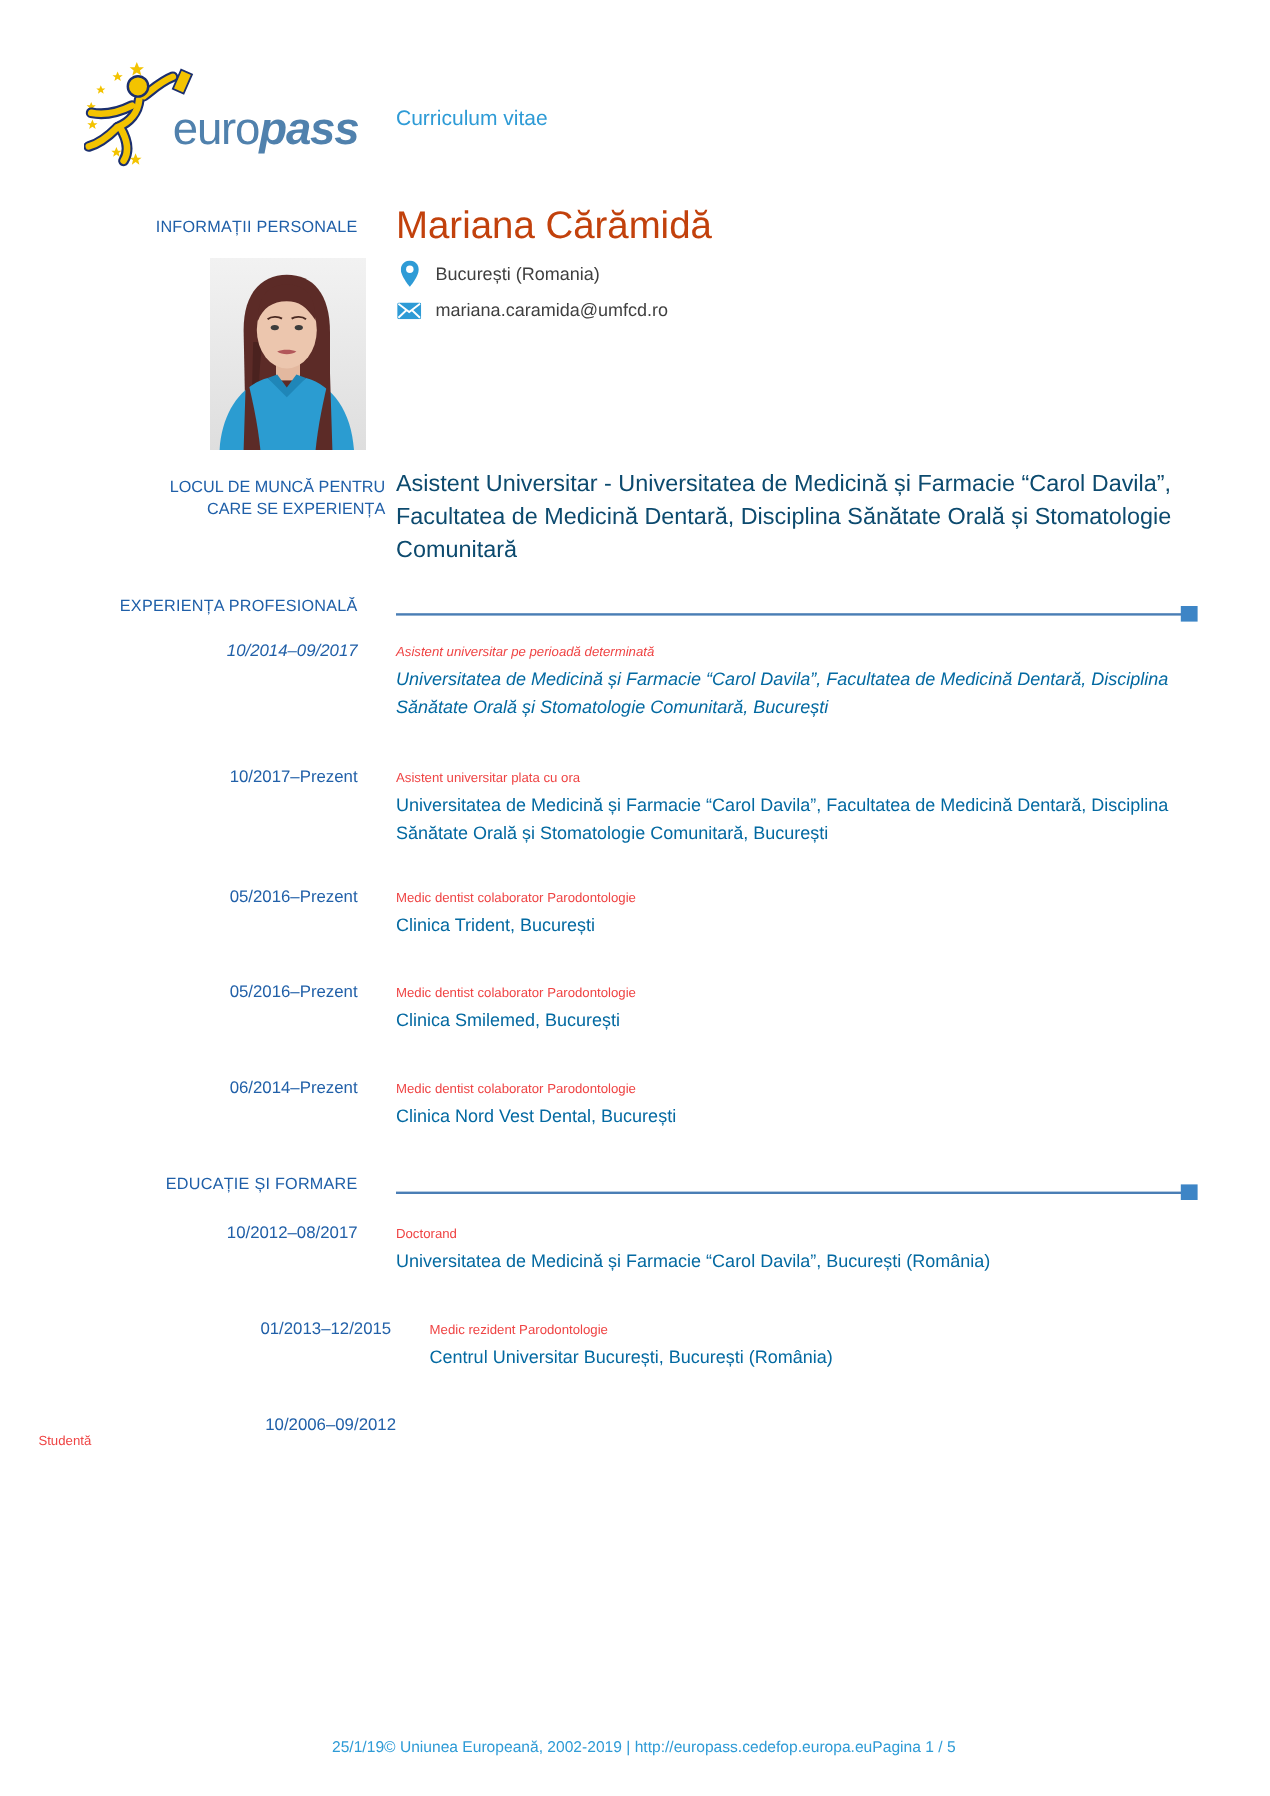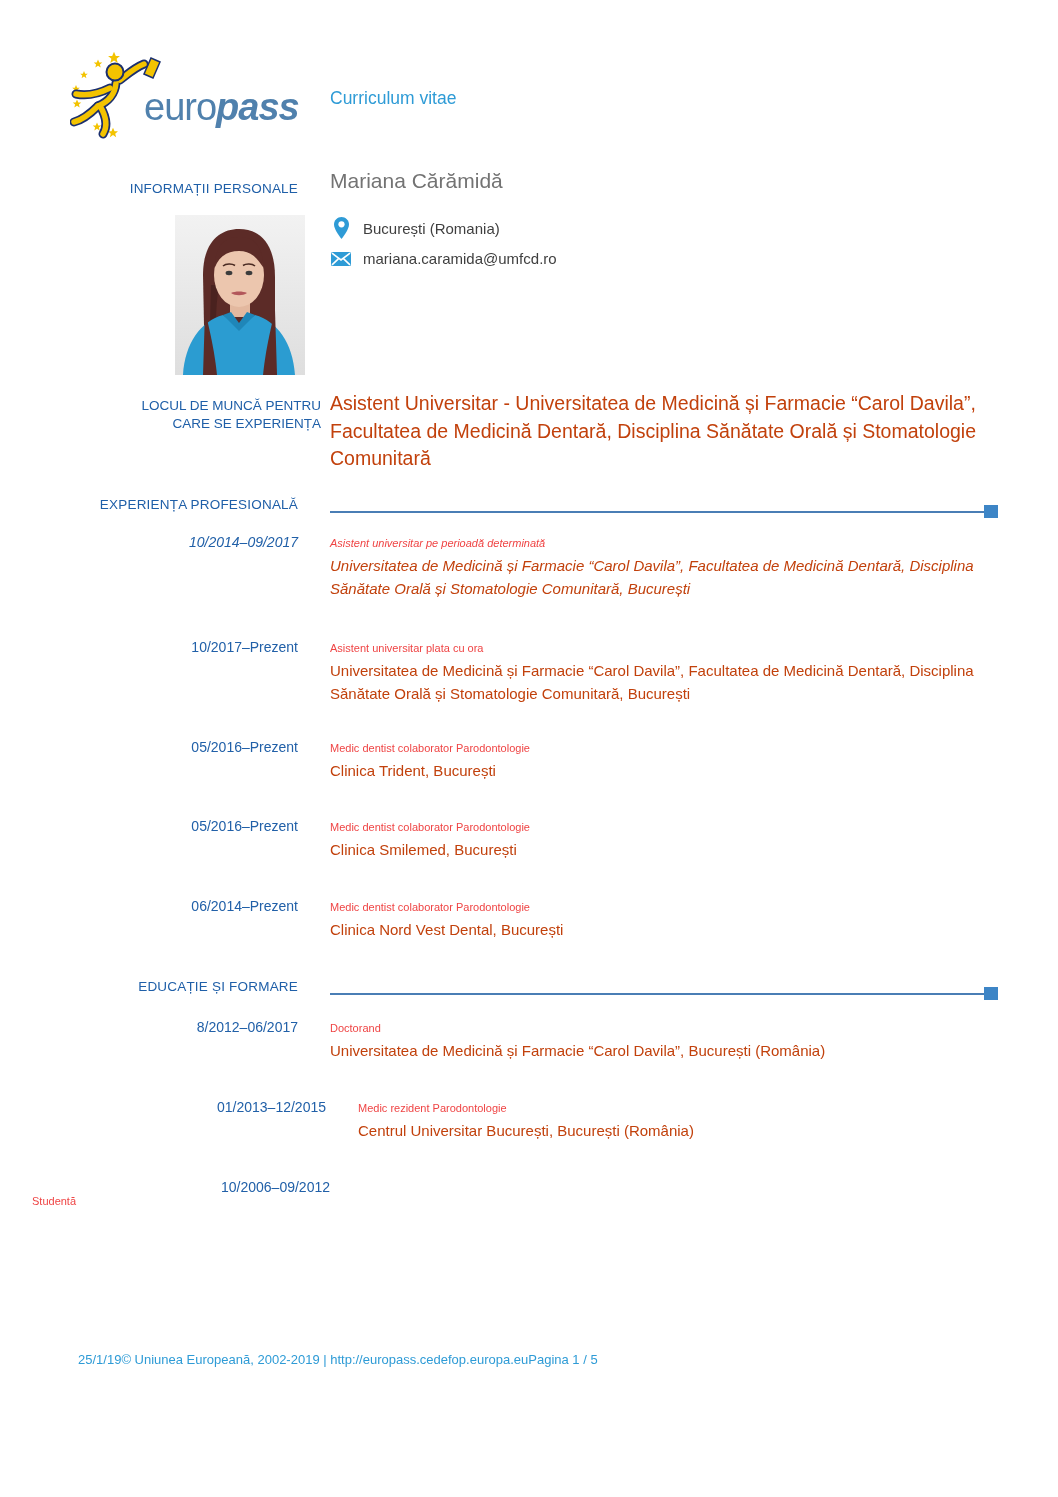--- a/index.html
+++ b/index.html
@@ -9,46 +9,46 @@
   }
   .abs{position:absolute;}
   
   #logo{left:70px;top:48px;width:245px;height:92px;}
   #doc-type{left:330px;top:88px;font-size:17.5px;color:#2e9bd6;}
   
   .label-col{left:0;width:298px;text-align:right;color:#1f5fa8;}
   .section-label{font-size:13.5px;letter-spacing:.2px;}
   
   #personal-label{top:181px;}
-  #name{left:330px;top:169px;font-size:21px;color:#737373;}
+  #name{left:330px;top:169px;font-size:32px;color:#c2410c;}
   #photo{left:175px;top:215px;width:130px;height:160px;}
   #contacts{left:330px;top:217px;}
   .contact-row{display:flex;align-items:center;margin-bottom:11px;}
   .contact-row .cicon{width:22px;display:flex;justify-content:center;margin-right:11px;}
   .contact-row .ctext{font-size:15px;color:#3f3f3f;}
   
   #applying-label{top:397px;font-size:13.5px;line-height:1.32;padding-left:23px;}
-  #applying-text{left:330px;top:390px;width:668px;font-size:19.5px;line-height:1.42;color:#c2410c;}
+  #applying-text{left:330px;top:390px;width:668px;font-size:19.5px;line-height:1.42;color:#0c4a6e;}
   
   .section-rule{left:330px;width:656px;height:2px;background:#4a7eb5;}
   .section-square{left:984px;width:14px;height:13px;background:#3d85c6;}
   #exp-label{top:497px;}  #exp-rule{top:511px;}  #exp-square{top:505px;}
   #edu-label{top:979px;}  #edu-rule{top:993px;}  #edu-square{top:987px;}
   
   .entry{left:0;width:998px;display:flex;align-items:baseline;}
   .entry .date{width:298px;text-align:right;font-size:14px;color:#2160a8;flex:none;}
   .entry .econtent{margin-left:32px;width:668px;}
   .entry .etitle{font-size:11px;color:#ef4444;}
-  .entry .eorg{font-size:15px;line-height:1.5;color:#c2410c;margin-top:6px;}
+  .entry .eorg{font-size:15px;line-height:1.5;color:#0369a1;margin-top:6px;}
   
   #exp-0{top:534px;font-style:italic;} #exp-1{top:639px;} #exp-2{top:739px;} #exp-3{top:818px;} #exp-4{top:898px;}
   
   #edu-0{top:1019px;} #edu-1{top:1099px;padding-left:28px;} #edu-2{top:1179px;flex-direction:column;}
   
-  #footer{left:78px;top:1352px;width:917px;display:flex;justify-content:flex-start;
+  #footer{left:78px;top:1448px;width:917px;display:flex;justify-content:center;
           font-size:13px;color:#2e9bd6;}
 </style>
 </head>
 <body>
 
 <svg id="logo" class="abs" viewBox="0 0 245 92" xmlns="http://www.w3.org/2000/svg">
   <defs>
     <path id="star" d="M0,-5 L1.45,-1.55 L4.75,-1.55 L2.1,0.6 L3,4 L0,1.9 L-3,4 L-2.1,0.6 L-4.75,-1.55 L-1.45,-1.55 Z"></path>
   </defs>
   <g fill="#f3c300">
@@ -178,21 +178,21 @@
     <div class="etitle">Medic dentist colaborator Parodontologie</div>
     <div class="eorg">Clinica Nord Vest Dental, București</div>
   </div>
 </div>
 
 <div id="edu-label" class="abs label-col section-label">EDUCAȚIE ȘI FORMARE</div>
 <div id="edu-rule" class="abs section-rule"></div>
 <div id="edu-square" class="abs section-square"></div>
 
 <div id="edu-0" class="abs entry">
-  <div class="date">8/2012–06/2017</div>
+  <div class="date">10/2012–08/2017</div>
   <div class="econtent">
     <div class="etitle">Doctorand</div>
     <div class="eorg">Universitatea de Medicină și Farmacie “Carol Davila”, București (România)</div>
   </div>
 </div>
 <div id="edu-1" class="abs entry">
   <div class="date">01/2013–12/2015</div>
   <div class="econtent">
     <div class="etitle">Medic rezident Parodontologie</div>
     <div class="eorg">Centrul Universitar București, București (România)</div>

